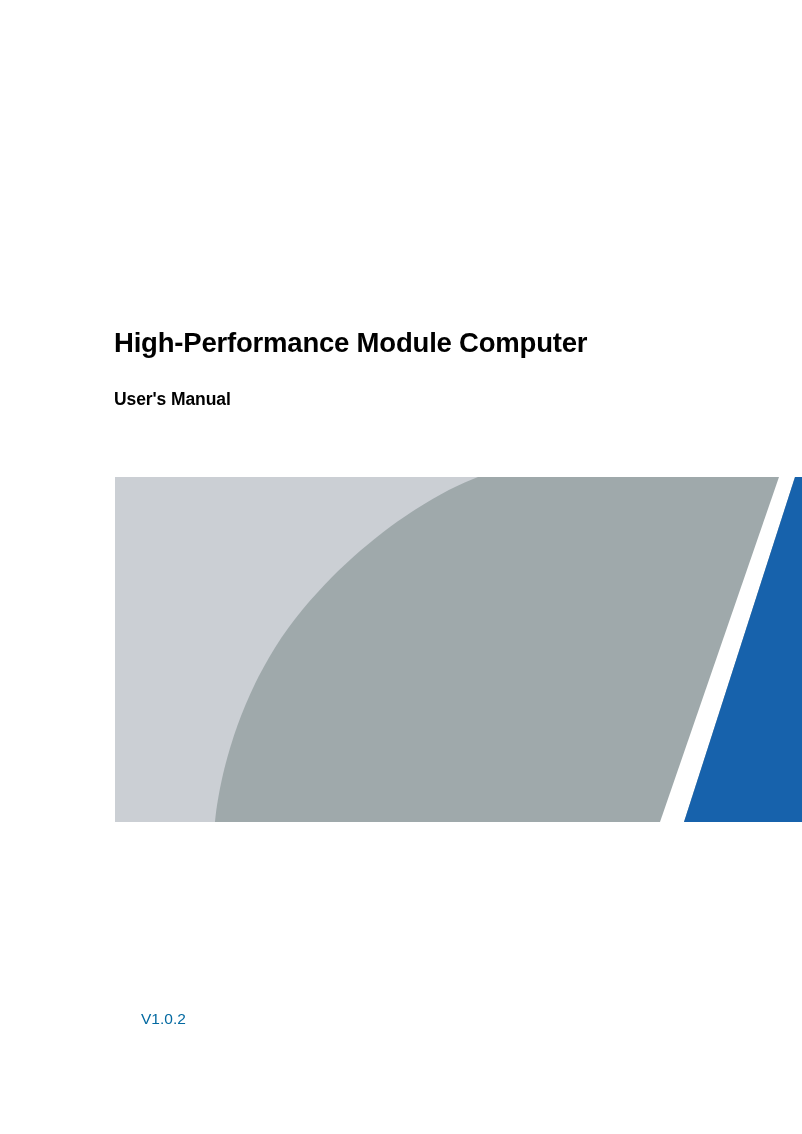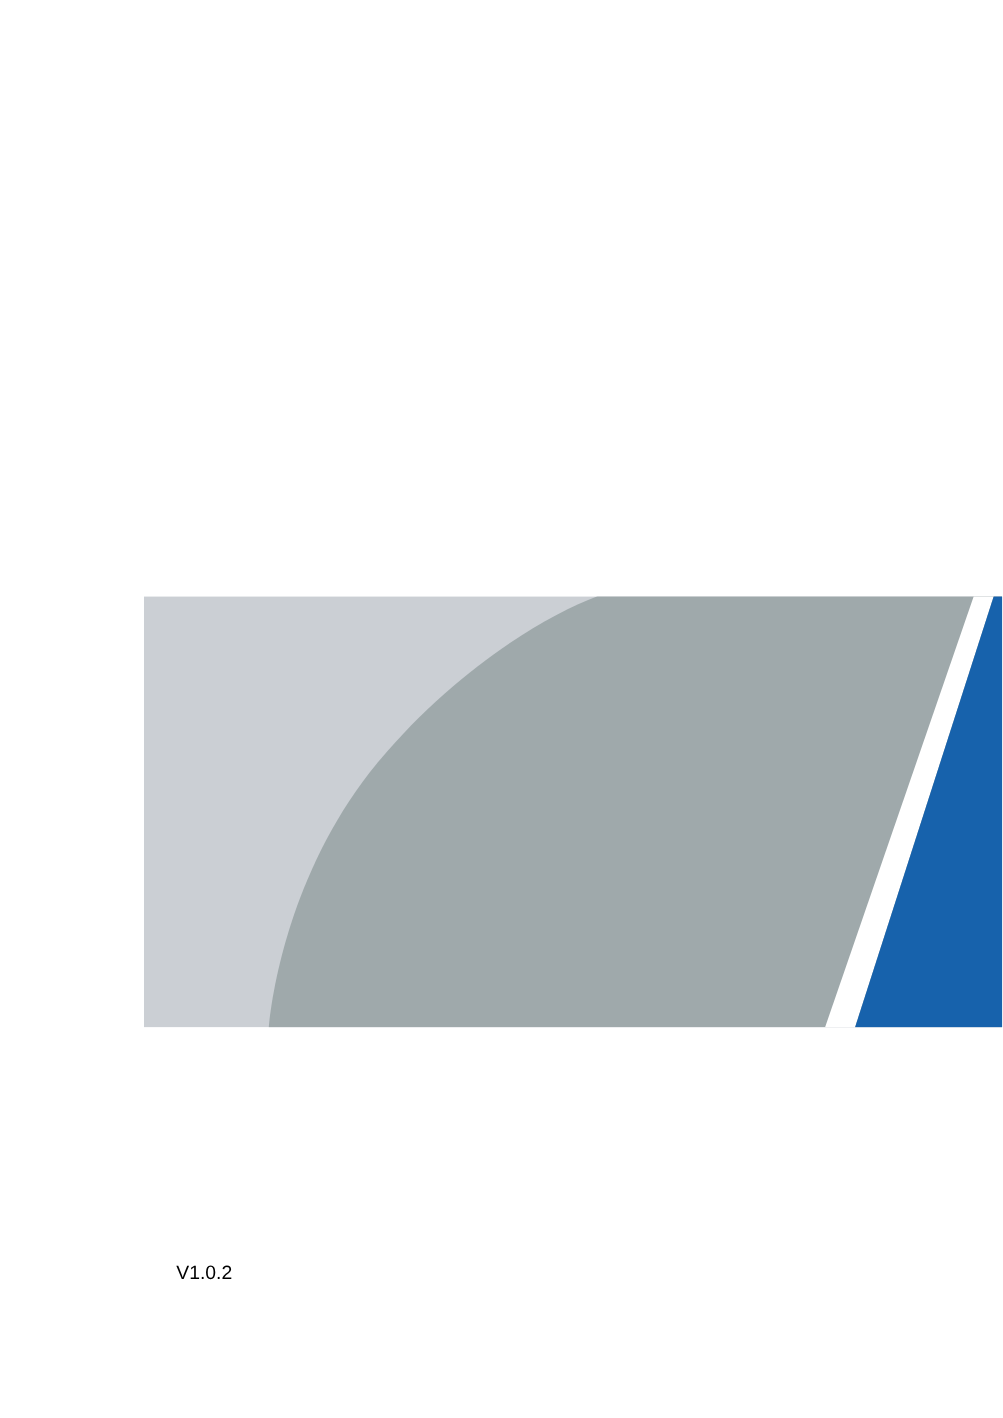--- a/index.html
+++ b/index.html
@@ -76,29 +76,33 @@
     left: 141px;
     top: 1009px;
   }
 
   .version-text {
     margin: 0;
     font-family: "Liberation Sans", sans-serif;
     font-size: 15.5px;
     font-weight: normal;
     line-height: 20px;
-    color: #000000;
+    color: #0369a1;
     white-space: nowrap;
   }
 </style>
 </head>
 <body>
 
 <div class="page">
 
+  <div class="title-block">
+    <h1 class="doc-title">High-Performance Module Computer</h1>
+    <h2 class="doc-subtitle">User's Manual</h2>
+  </div>
 
   <div class="cover-banner">
     <svg viewBox="0 0 687 345" preserveAspectRatio="none">
 
       <rect x="0" y="0" width="687" height="345" fill="#CBCFD4"></rect>
 
       <path d="M 363 0 L 687 0 L 687 345 L 100 345
                C 100 345 108 228 188 132
                C 248 60 320 16 363 0 Z" fill="#9FA9AB"></path>
 

